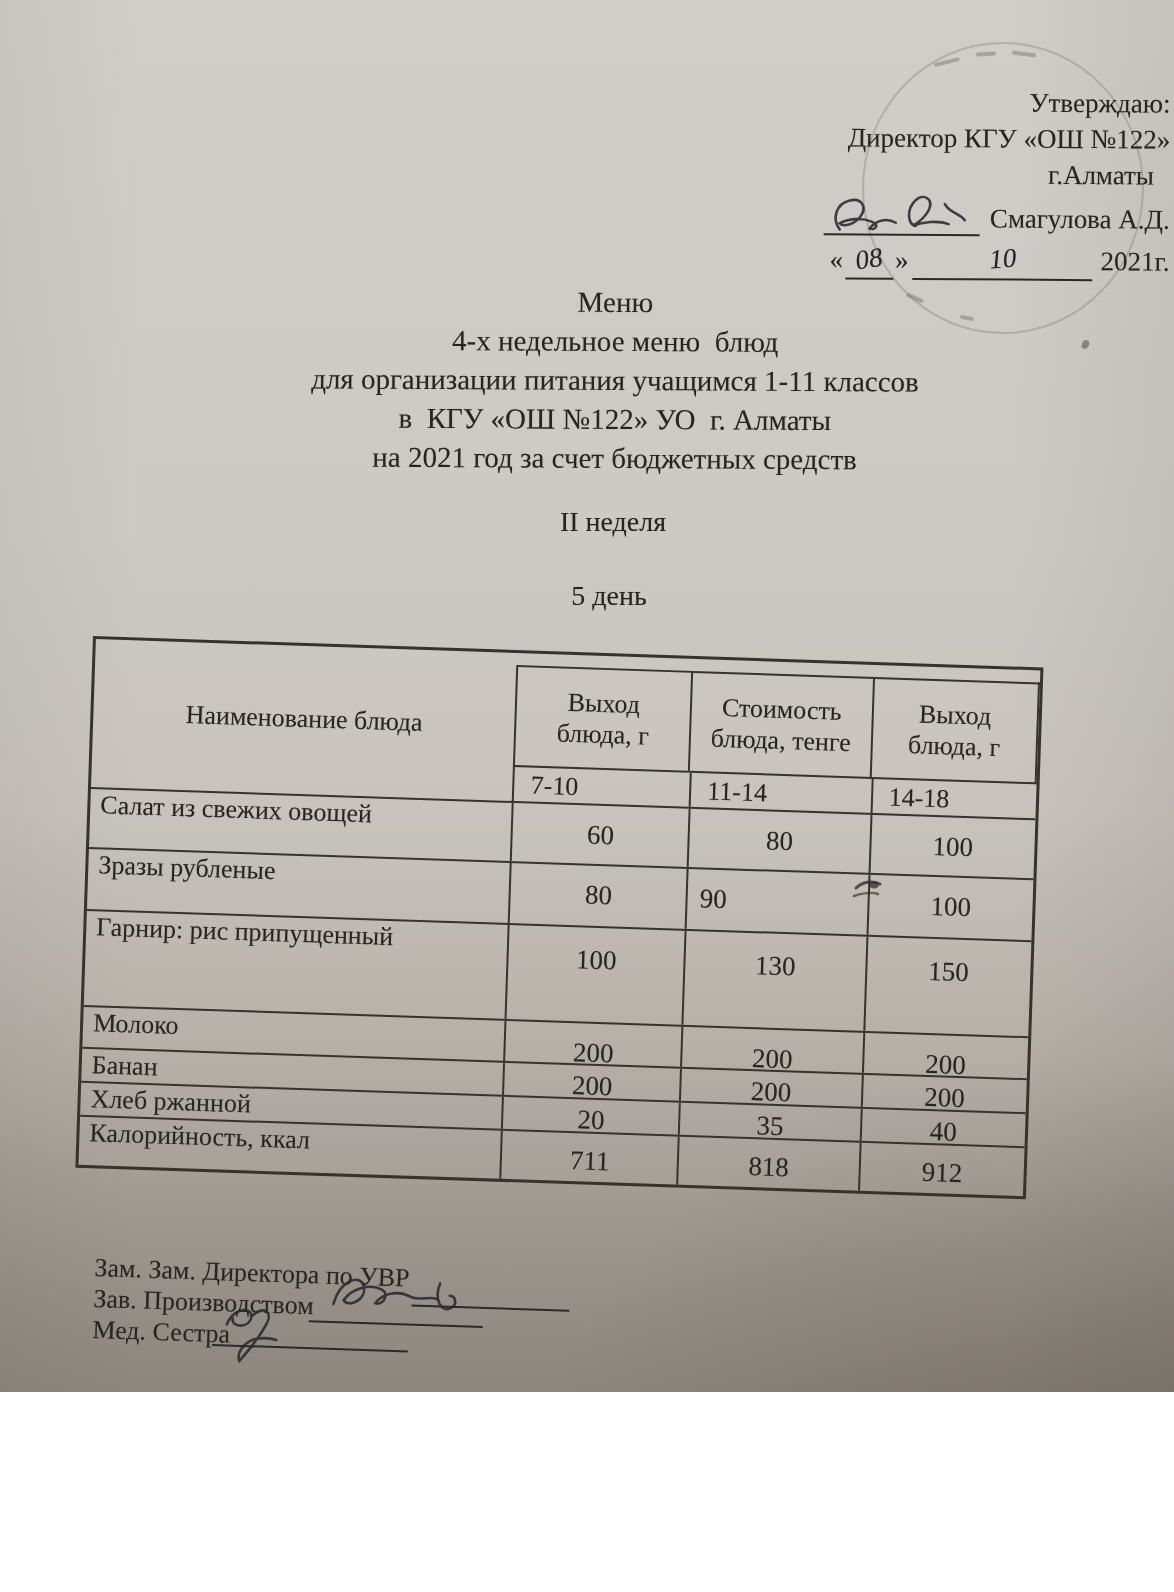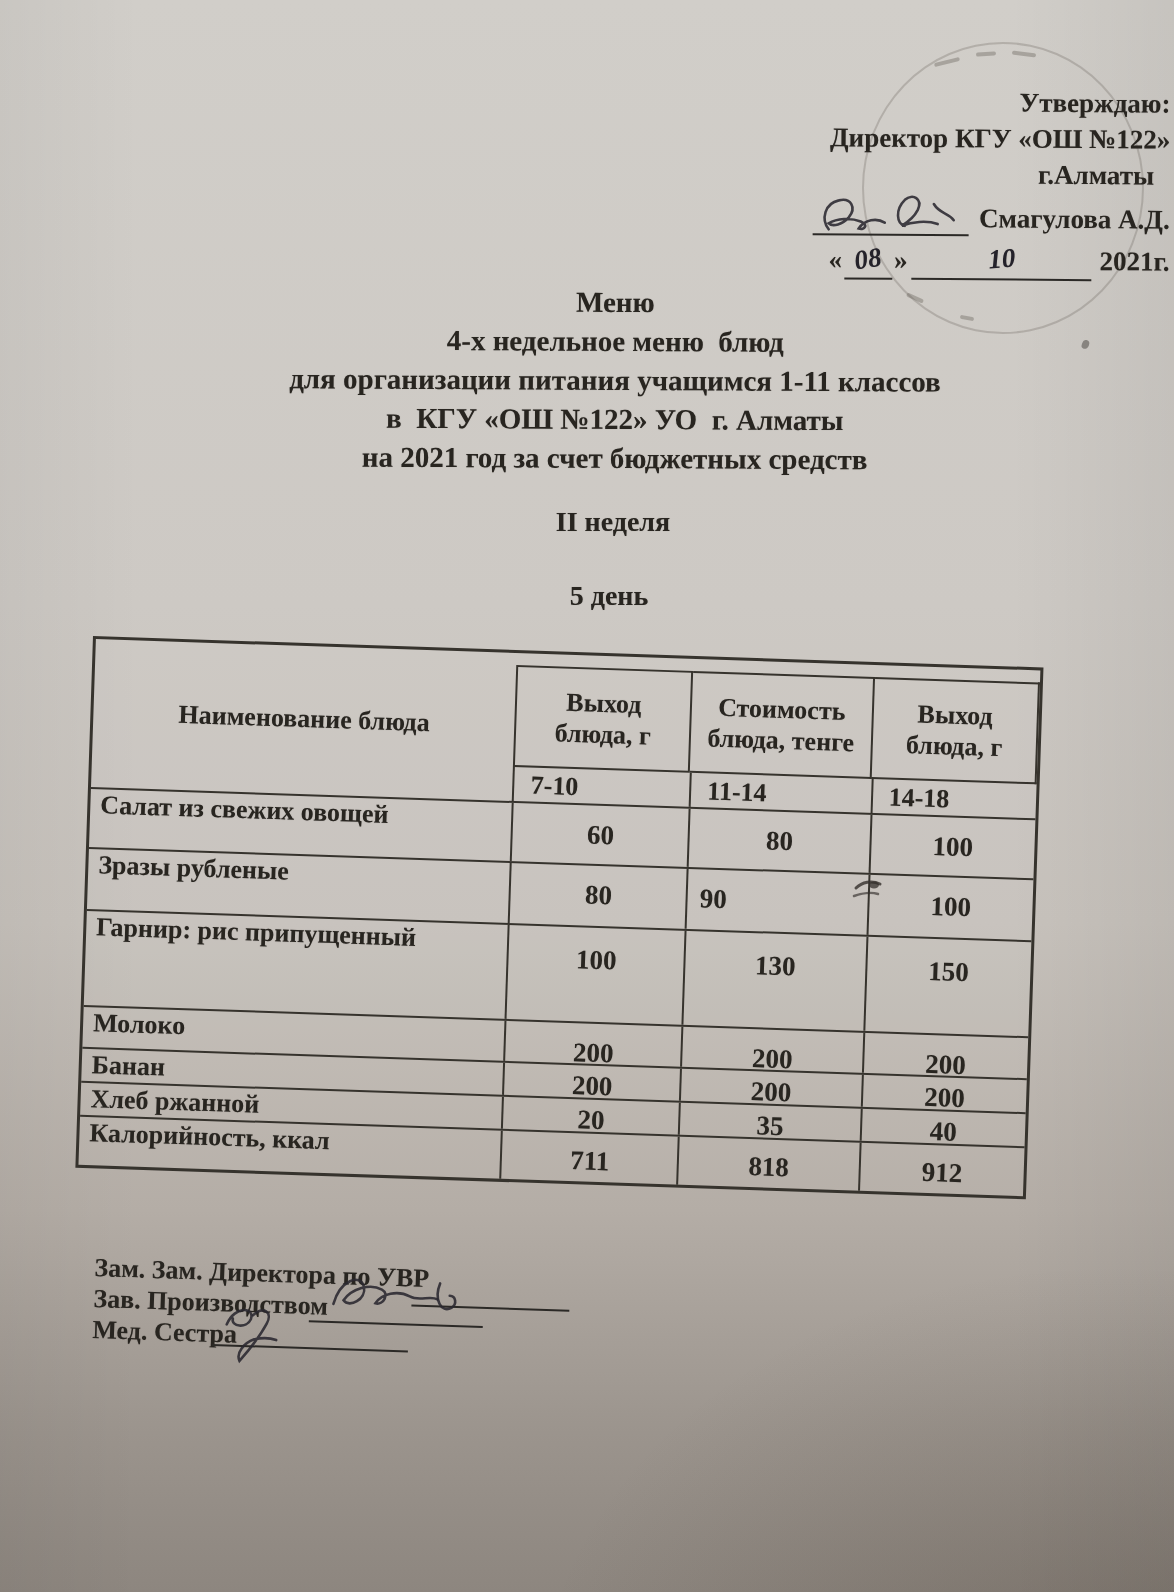--- a/index.html
+++ b/index.html
@@ -4,22 +4,22 @@
 <style>
   :root{
     --ink:#282520;
     --line:#36332d;
     --w1:44.6%; --w2:18.7%; --w3:19.2%; --w4:17.5%;
   }
   *{margin:0;padding:0;box-sizing:border-box;}
   html,body{width:1174px;}
   body{font-family:"Liberation Serif","DejaVu Serif",serif;}
   .page{
-    position:relative;width:1174px;height:1592px;overflow:hidden;
-    color:var(--ink);font-weight:bold;
+    position:relative;width:1174px;height:1392px;overflow:hidden;
+    color:var(--ink);font-weight:normal;
     background:
       radial-gradient(ellipse 900px 700px at 95% 108%, rgba(70,60,50,0.28), transparent 65%),
       linear-gradient(to right, rgba(0,0,0,0.04), transparent 12%, transparent 86%, rgba(0,0,0,0.05)),
       linear-gradient(to bottom, #d1cec9 0%, #cdc9c4 38%, #c7c2bc 58%, #b4ada6 76%, #9b948d 90%, #8d867f 100%);
     text-shadow:0 0 1px rgba(44,40,36,.28);
   }
 
   
   .stamp{
     position:absolute;left:862px;top:42px;width:282px;height:292px;

